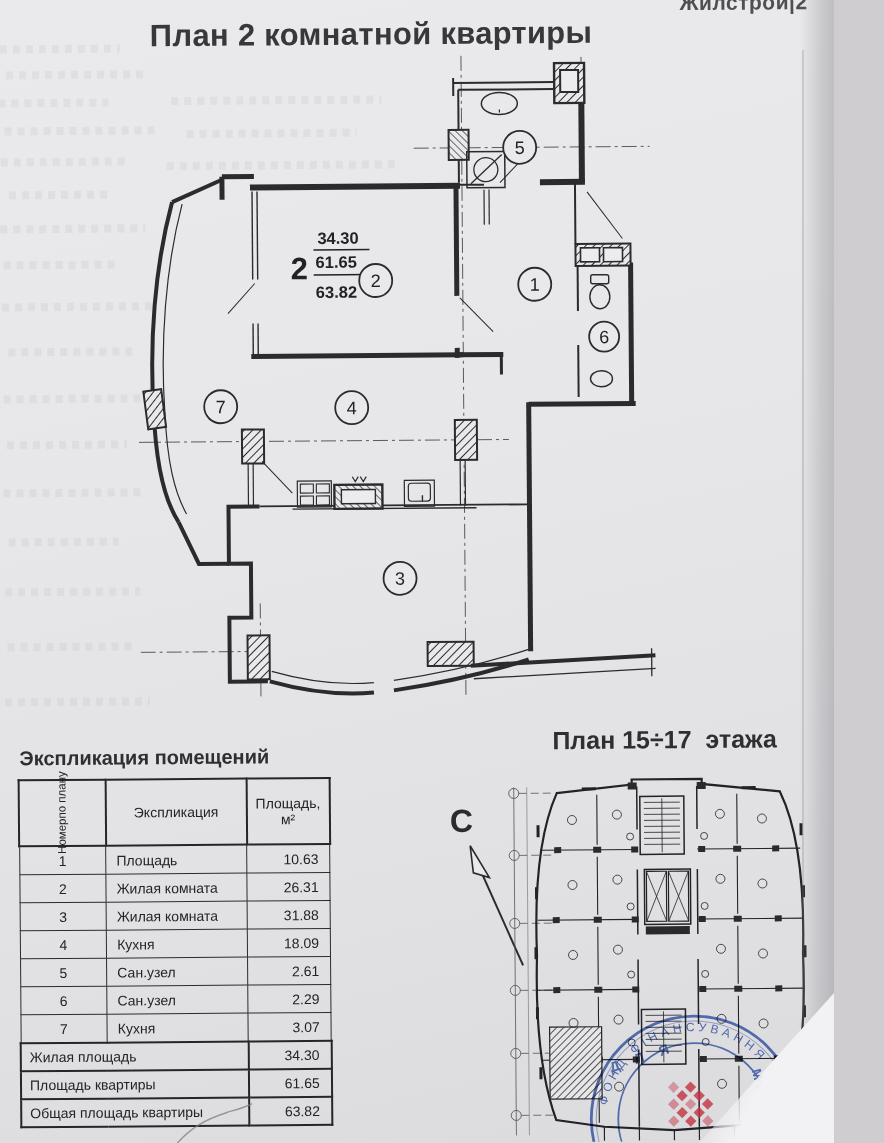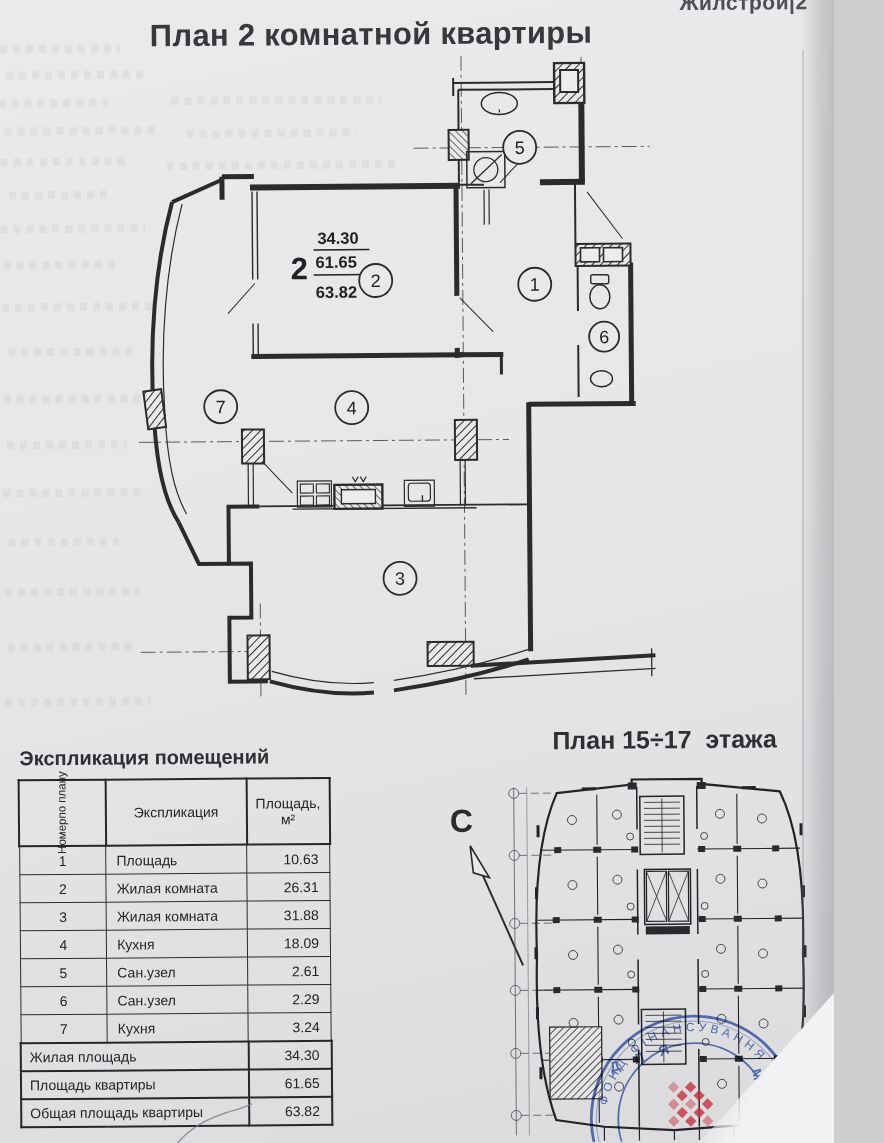--- a/index.html
+++ b/index.html
@@ -266,21 +266,21 @@
             <td class="ar">2.61</td>
           </tr>
     <tr class="r">
             <td class="num">6</td>
             <td class="nm">Сан.узел</td>
             <td class="ar">2.29</td>
           </tr>
     <tr class="r">
             <td class="num">7</td>
             <td class="nm">Кухня</td>
-            <td class="ar">3.24</td>
+            <td class="ar">3.07</td>
           </tr>
     <tr class="tot">
             <td colspan="2" class="nm2 outer">Жилая площадь</td>
             <td class="ar outer">34.30</td>
           </tr>
     <tr class="tot">
             <td colspan="2" class="nm2 outer">Площадь квартиры</td>
             <td class="ar outer">61.65</td>
           </tr>
     <tr class="tot">

